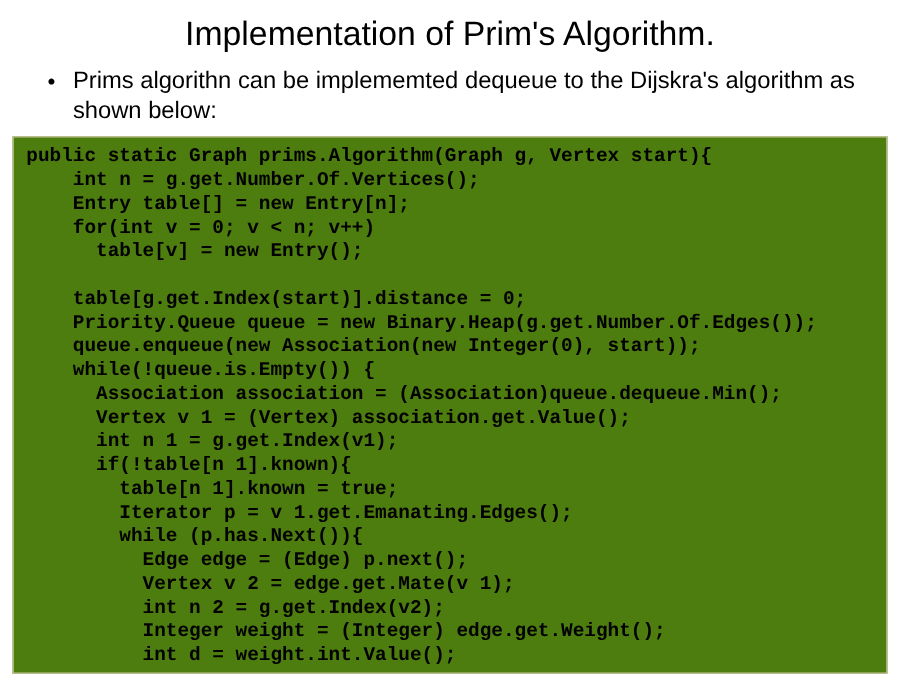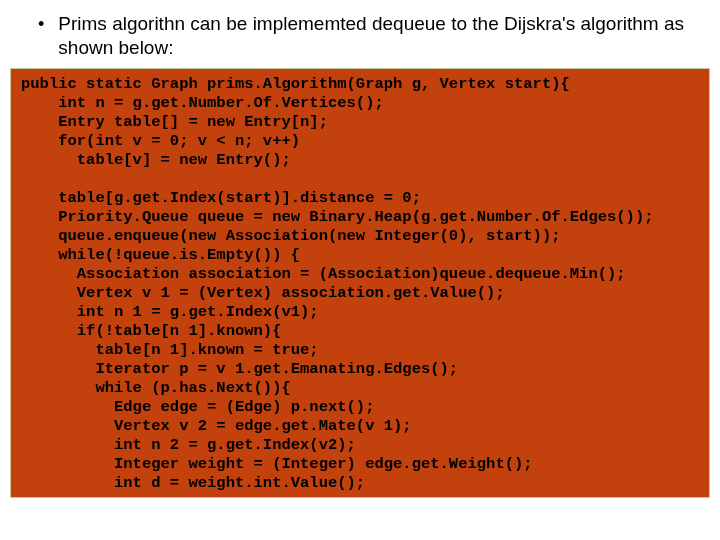--- a/index.html
+++ b/index.html
@@ -33,37 +33,38 @@
     line-height: 24px;
     margin-right: 14px;
     color: #000;
   }
   .bullet-text {
     font-size: 19px;
     line-height: 24px;
     color: #000;
   }
   .code-block {
-    background: #c2410c;
+    background: #4d7c0f;
     border: 1px solid #c9c7a0;
     padding: 6px 10px 4px 10px;
     font-family: "Courier New", Courier, monospace;
     font-size: 15.5px;
     line-height: 19px;
     font-weight: bold;
     white-space: pre;
     color: #000;
     margin-left: -6px;
     margin-right: -6px;
   }
 </style>
 </head>
 <body>
 
 <div class="slide">
+  <h1 class="title">Implementation of Prim's Algorithm.</h1>
 
   <div class="bullet-row">
     <span class="bullet-dot">•</span>
     <span class="bullet-text">Prims algorithn can be implememted dequeue to the Dijskra's algorithm as shown below:</span>
   </div>
 
   <div class="code-block">public static Graph prims.Algorithm(Graph g, Vertex start){
     int n = g.get.Number.Of.Vertices();
     Entry table[] = new Entry[n];
     for(int v = 0; v &lt; n; v++)

